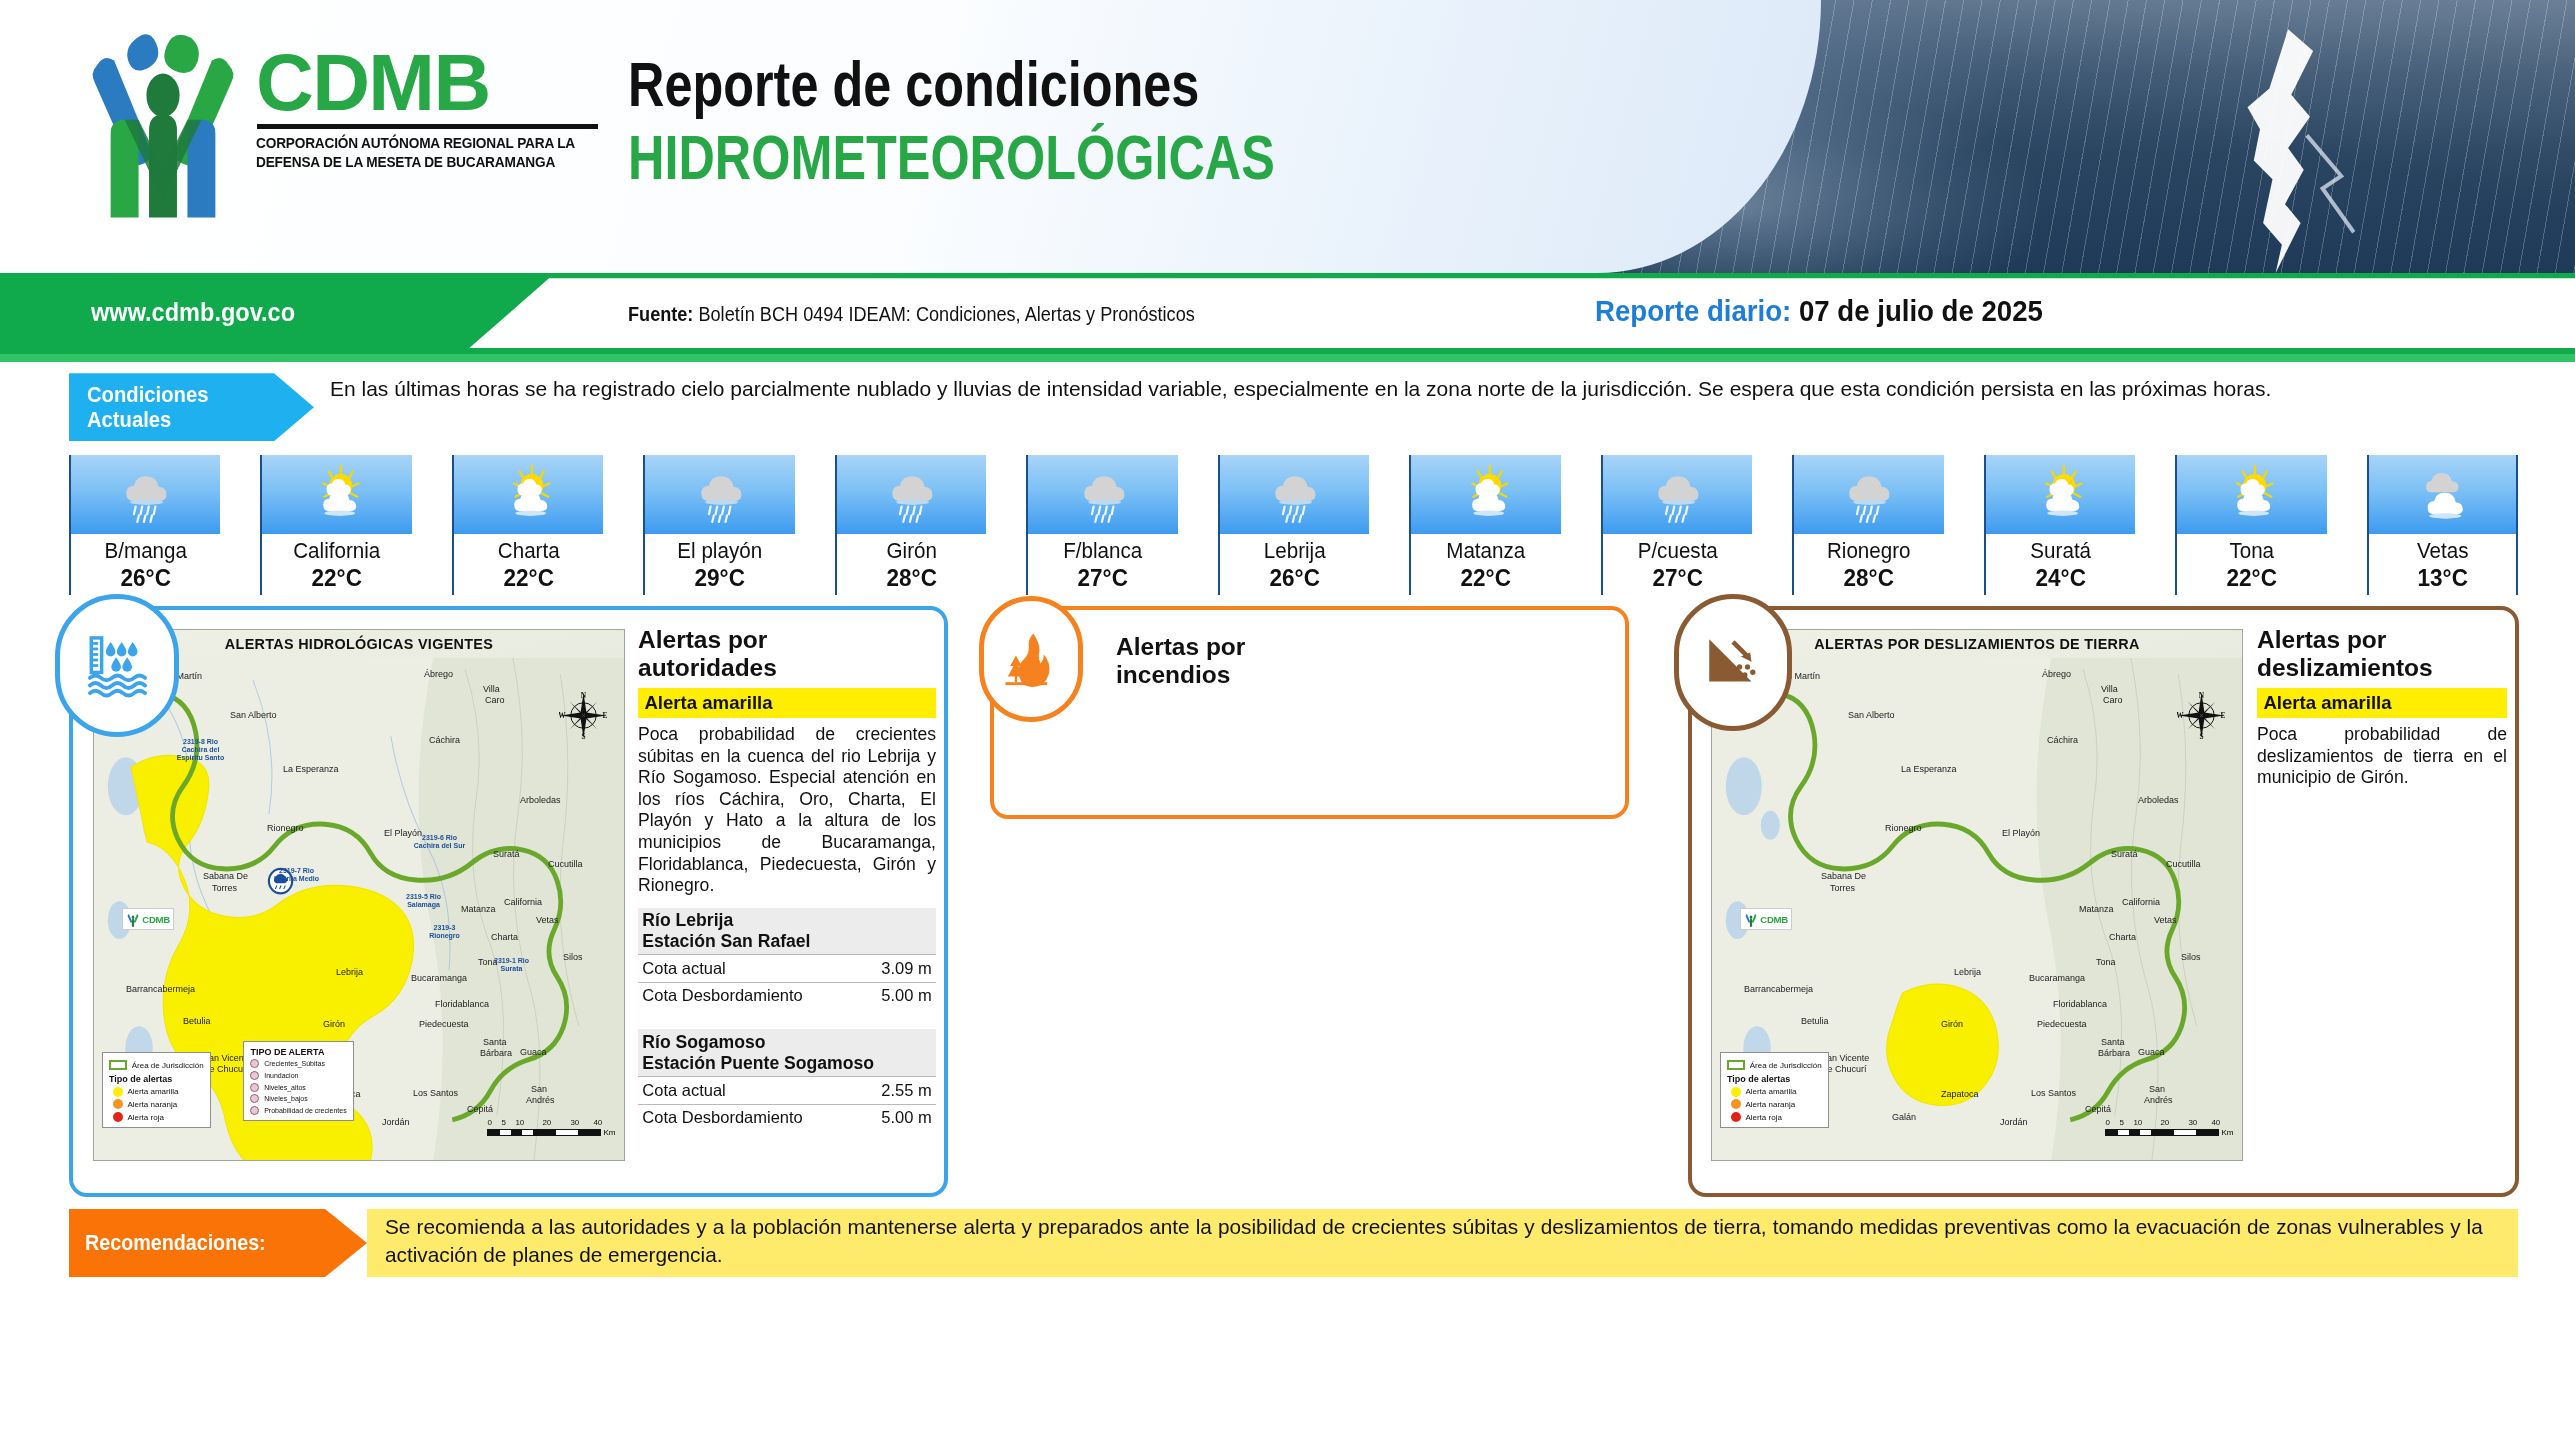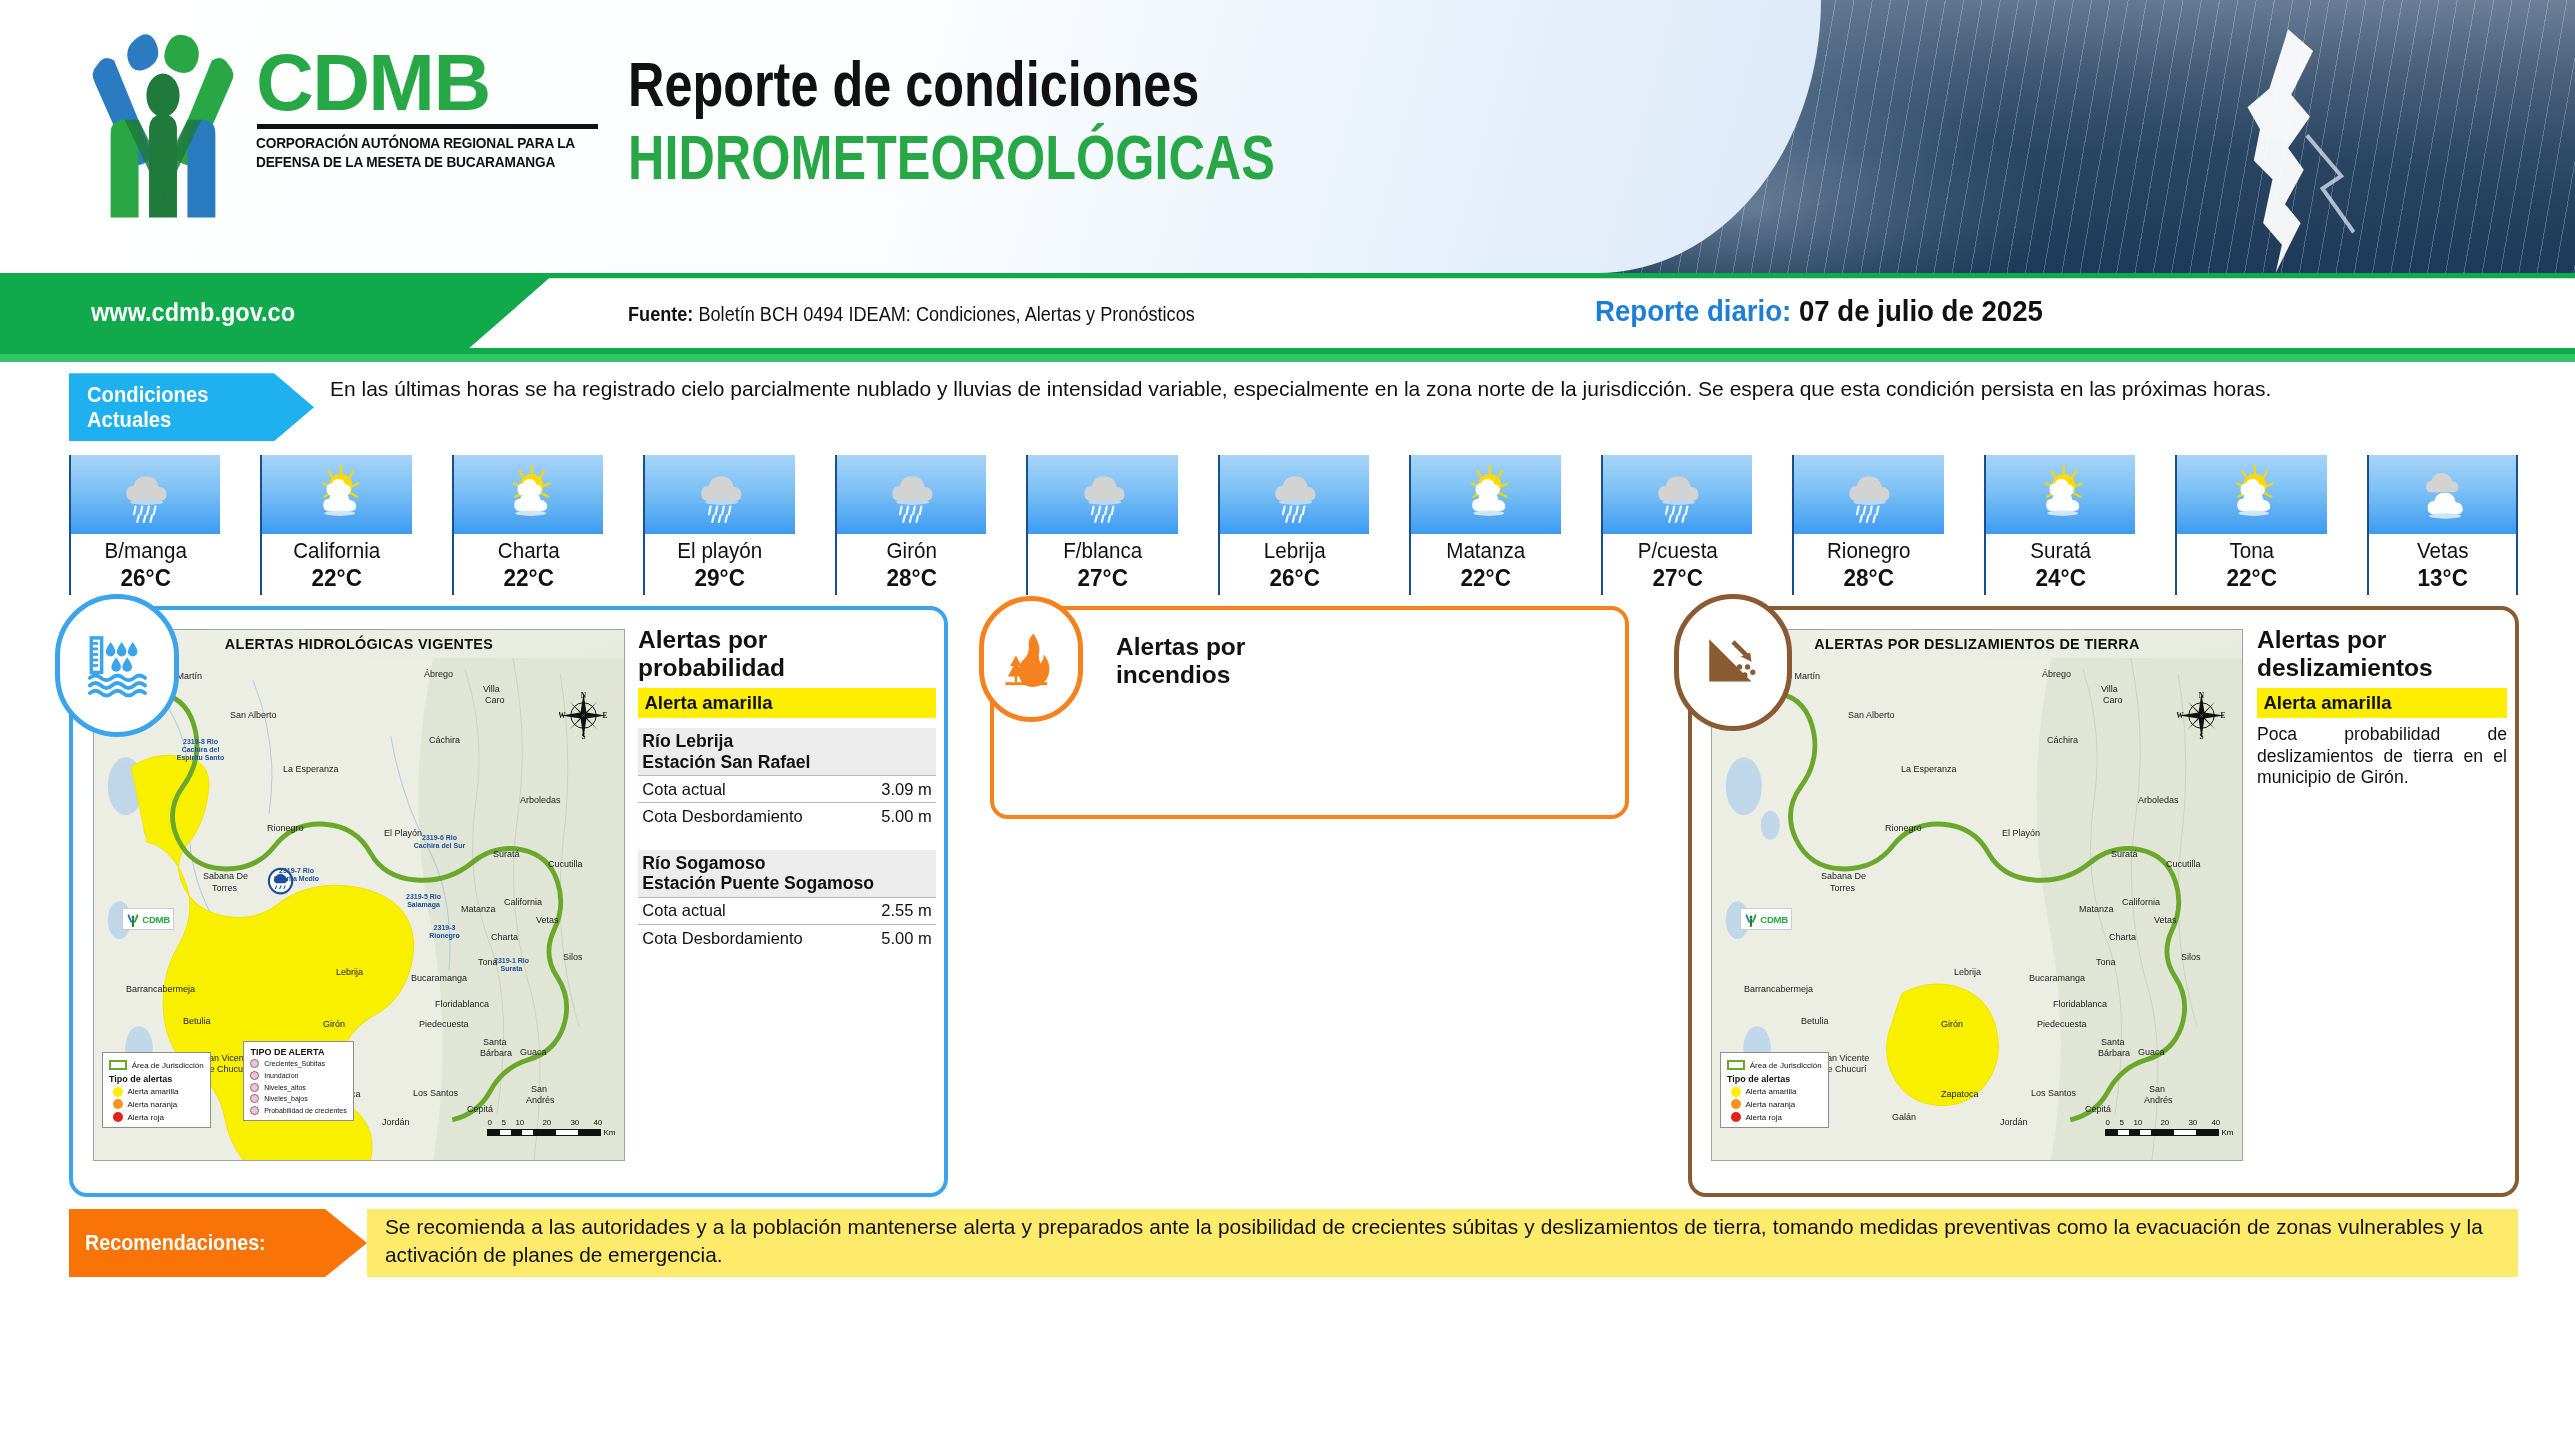--- a/index.html
+++ b/index.html
@@ -734,22 +734,23 @@
               <div style="flex:2;background:#111"></div>
             </div>
             <span style="font-size:8px">Km</span>
           </div>
         </div>
       </div>
     </div>
 
     <div class="side side-flood">
       <div class="side-h">Alertas por</div>
-      <div class="side-h">probabilidad</div>
+      <div class="side-h">autoridades</div>
       <div class="alert-chip">Alerta amarilla</div>
+      <div class="side-p">Poca probabilidad de crecientes súbitas en la cuenca del rio Lebrija y Río Sogamoso. Especial atención en los ríos Cáchira, Oro, Charta, El Playón y Hato a la altura de los municipios de Bucaramanga, Floridablanca, Piedecuesta, Girón y Rionegro.</div>
       <div id="flood-stations">
 
   <table class="rtable">
     <tbody>
               <tr class="rhead">
                 <td colspan="2">
       <div>Río Lebrija</div>
       <div>Estación San Rafael</div>
     </td>
               </tr>

